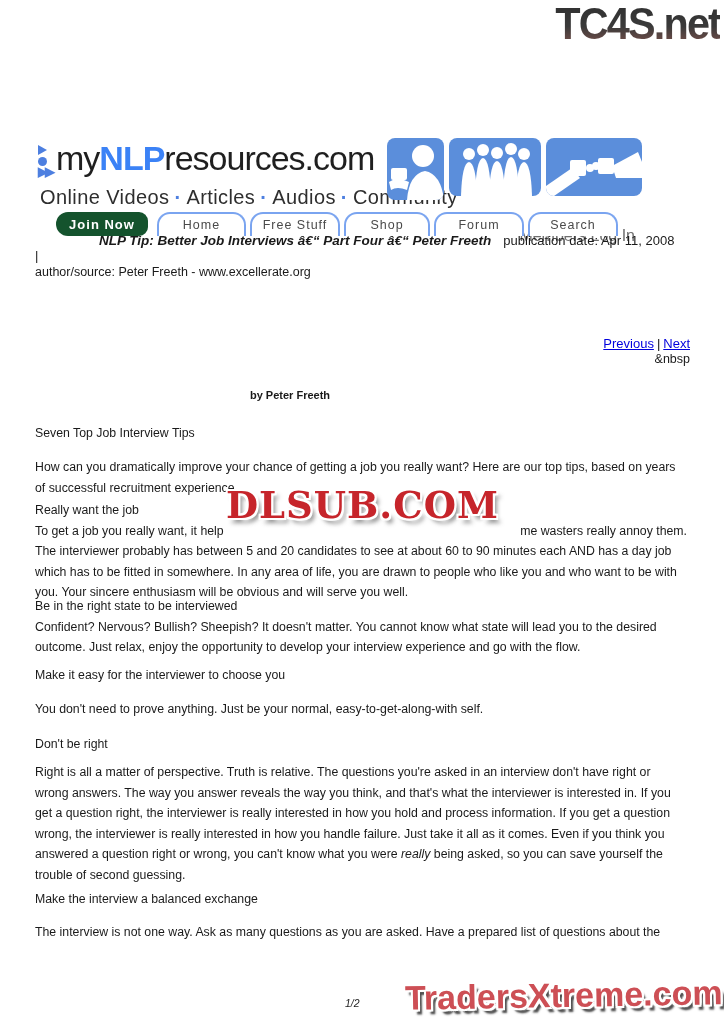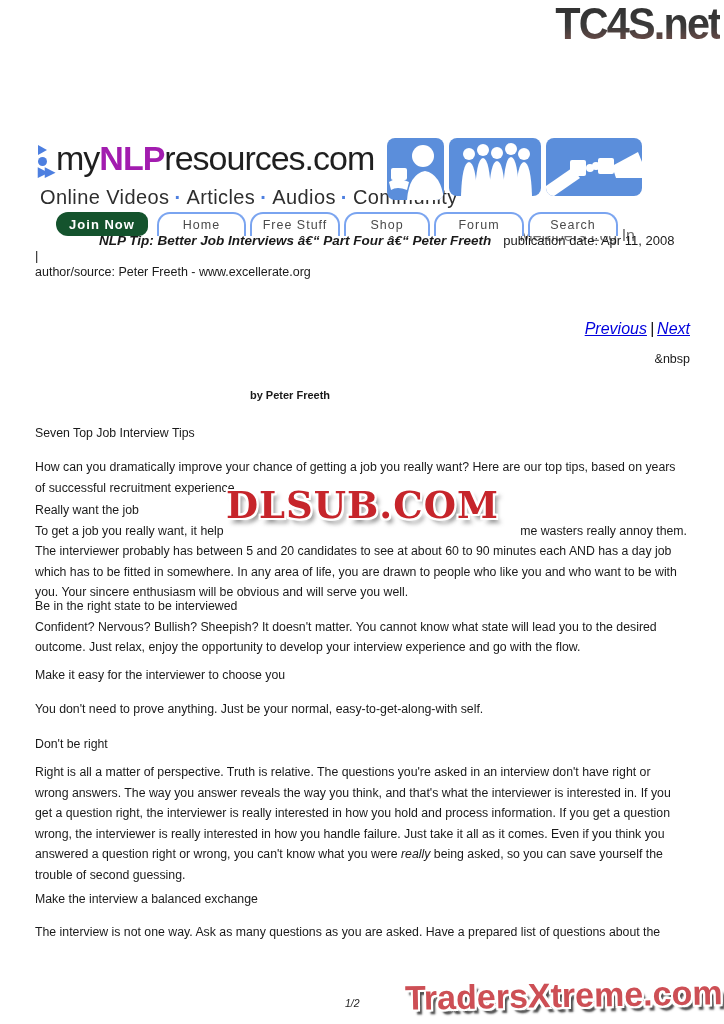--- a/index.html
+++ b/index.html
@@ -24,21 +24,21 @@
                  0 -2px 0 #fff,0 2px 0 #fff,-2px 0 0 #fff,2px 0 0 #fff,
                  4px 5px 2px rgba(45,45,45,.85);}
 
   
   .logo-row{position:absolute;left:38px;top:138px;display:flex;align-items:flex-start;}
   .logo-glyphs{display:flex;flex-direction:column;align-items:flex-start;margin-top:6px;margin-right:4px;}
   .tri{width:0;height:0;border-left:9px solid #4d7fe0;border-top:5px solid transparent;border-bottom:5px solid transparent;margin:1px 0;}
   .dot{width:9px;height:9px;border-radius:50%;background:#4d7fe0;margin:1px 0;}
   .ff{color:#4d7fe0;font-weight:bold;font-size:13px;line-height:10px;letter-spacing:-3px;}
   .wordmark{font-size:34px;letter-spacing:-1px;color:#1f1f1f;line-height:40px;}
-  .wordmark .nlp{color:#a21caf;font-weight:bold;}
+  .wordmark .nlp{color:#3b82f6;font-weight:bold;}
   .tagline{position:absolute;left:40px;top:186px;font-size:20px;color:#2e2e2e;letter-spacing:.4px;}
   .tagline .sep{color:#4d7fe0;font-weight:bold;margin:0 5px;}
   .tiles{position:absolute;top:138px;left:387px;display:flex;align-items:flex-start;}
   .tile{background:#5b8edb;border-radius:8px;margin-right:5px;display:flex;align-items:center;justify-content:center;overflow:hidden;}
   .t1{width:57px;height:62px;} .t2{width:92px;height:58px;} .t3{width:96px;height:58px;margin-right:0;}
   .members{position:absolute;right:89px;top:199px;font-size:16px;color:#6e6e6e;margin-top:28px;}
 
   
   .join{position:absolute;left:56px;top:212px;width:92px;height:24px;background:#14532d;
         border-radius:12px 9px 9px 12px;color:#fff;font-weight:bold;font-size:13px;letter-spacing:1px;
@@ -48,21 +48,21 @@
        display:flex;align-items:center;justify-content:center;z-index:2;}
   .tab-home{left:157px;width:85px;} .tab-free{left:250px;width:86px;} .tab-shop{left:344px;width:82px;}
   .tab-forum{left:434px;width:86px;} .tab-search{left:528px;width:86px;}
 
   
   .title-line{position:absolute;left:99px;top:233px;white-space:nowrap;font-size:13px;z-index:4;}
   .title-line b{font-size:13.5px;font-style:italic;}
   .title-line .pub{margin-left:12px;font-weight:normal;}
   .pipe{position:absolute;left:35px;top:248px;font-size:13px;}
   .author{position:absolute;left:35px;top:265px;font-size:12.5px;}
-  .prevnext{position:absolute;right:34px;top:320px;font-size:16px;font-style:italic;}
+  .prevnext{position:absolute;right:34px;top:336px;font-size:13px;}
   .prevnext a{color:#0000dd;text-decoration:underline;cursor:pointer;}
   .prevnext .psep{color:#111;margin:0 3px;}
   .nbsp{position:absolute;right:34px;top:352px;font-size:12.5px;}
 
   
   .byline{position:absolute;left:0;width:580px;top:389px;text-align:center;font-weight:bold;font-size:11px;}
   .blk{position:absolute;left:35px;width:652px;font-size:12.3px;line-height:20.5px;}
   .hd{font-weight:normal;}
   .b-h1{top:423px;} .b-p1{top:457px;}
   .b-s1{top:492px;margin-top:8px;} .b-s2{top:596px;}

